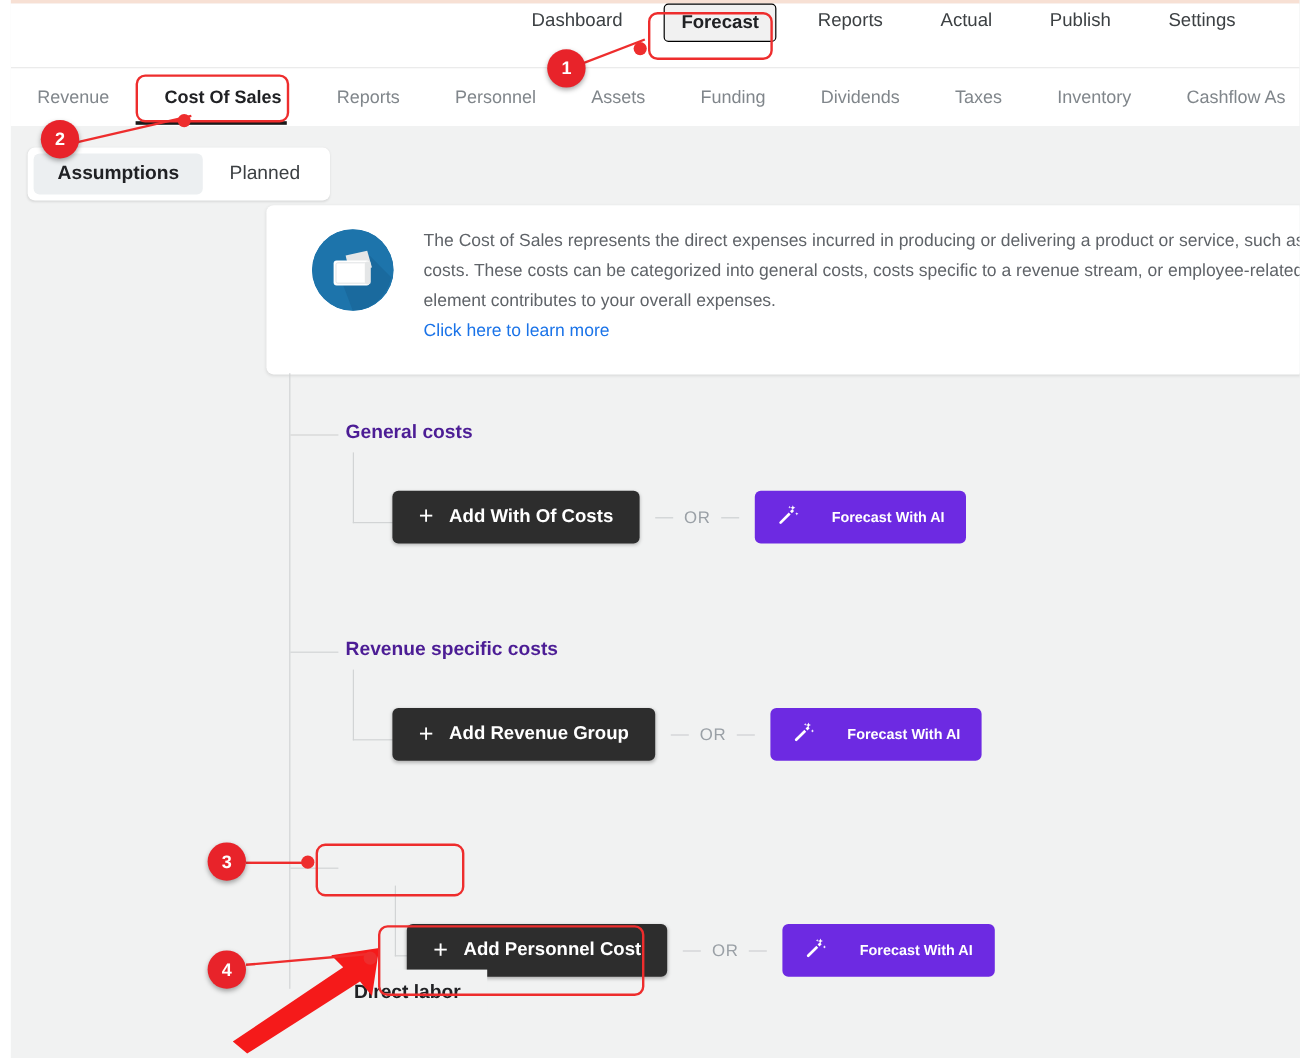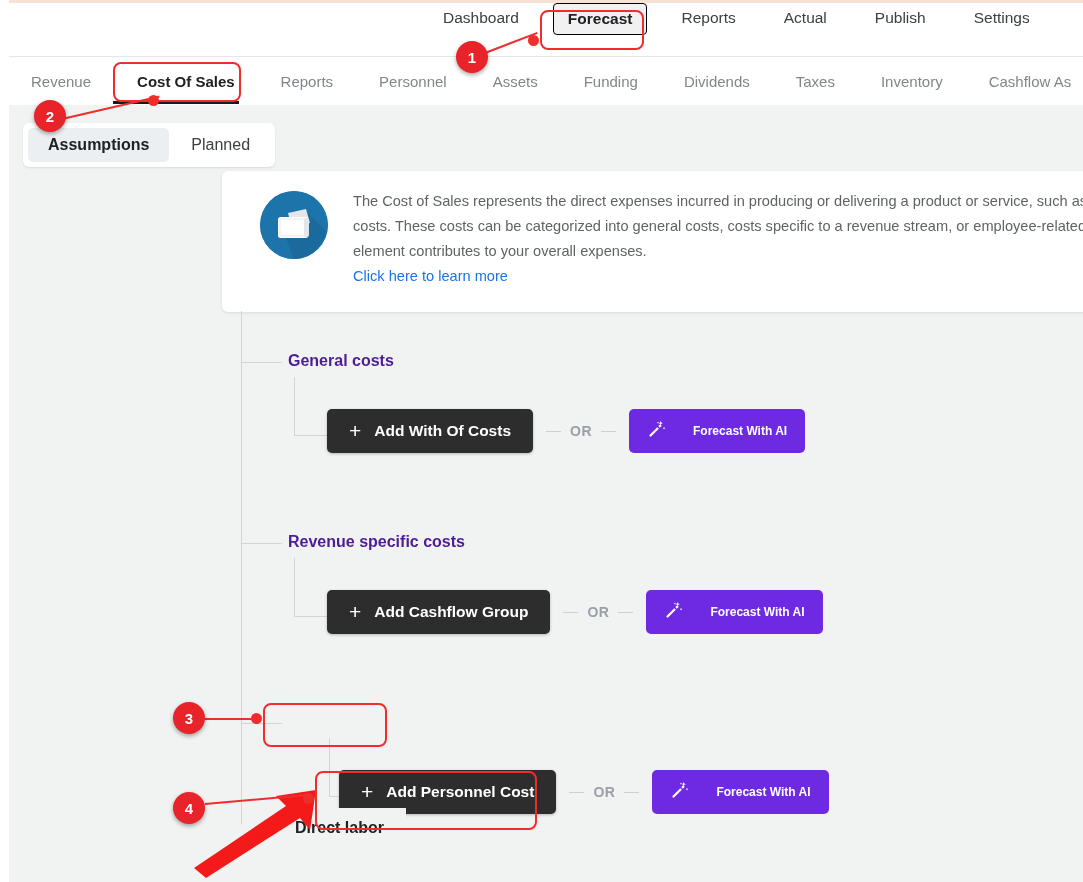--- a/index.html
+++ b/index.html
@@ -128,21 +128,21 @@
     border:none;border-radius:5px;
     font-family:"Liberation Sans", sans-serif;
     font-size:12px;font-weight:700;
     padding:11px 18px;
     display:flex;align-items:center;gap:27px;
     cursor:pointer;white-space:nowrap;
   }
   .plus-glyph{font-size:21px;font-weight:400;line-height:14px;}
   .or-sep{
     display:flex;align-items:center;gap:9px;
-    margin:0 13px;color:#9aa0a6;font-size:14px;letter-spacing:.5px;font-weight:bold;
+    margin:0 13px;color:#9aa0a6;font-size:14px;letter-spacing:.5px;
   }
   .or-dash{width:15px;height:1px;background:#cdd0d2;display:block;}
   
   #direct-labor-box{
     position:absolute;left:264px;top:703px;
     font-size:16px;font-weight:700;color:#202124;
     padding:11px 22px;background:#f1f2f2;white-space:nowrap;
   }
   
   #annotations{
@@ -253,21 +253,21 @@
       </button>
     </div>
 
     <div class="node-stub" style="left:233px;top:438px;"></div>
     <div class="node-title" style="left:279px;top:428px;">Revenue specific costs</div>
     <div class="child-elbow" style="left:285px;top:453px;height:58px;"></div>
 
     <div class="action-row" style="left:318px;top:485px;">
       <button class="btn-dark">
         <span class="plus-glyph">+</span>
-        <span>Add Cashflow Group</span>
+        <span>Add Revenue Group</span>
       </button>
       <span class="or-sep">
         <i class="or-dash"></i>
         <span>OR</span>
         <i class="or-dash"></i>
       </span>
       <button class="btn-ai">
         <span>
           <svg width="19" height="19" viewBox="0 0 24 24" fill="#ffffff">
             <path d="M3.4 20.6a1.4 1.4 0 0 0 2 0L15 11l-2-2L3.4 18.6a1.4 1.4 0 0 0 0 2z"></path>

